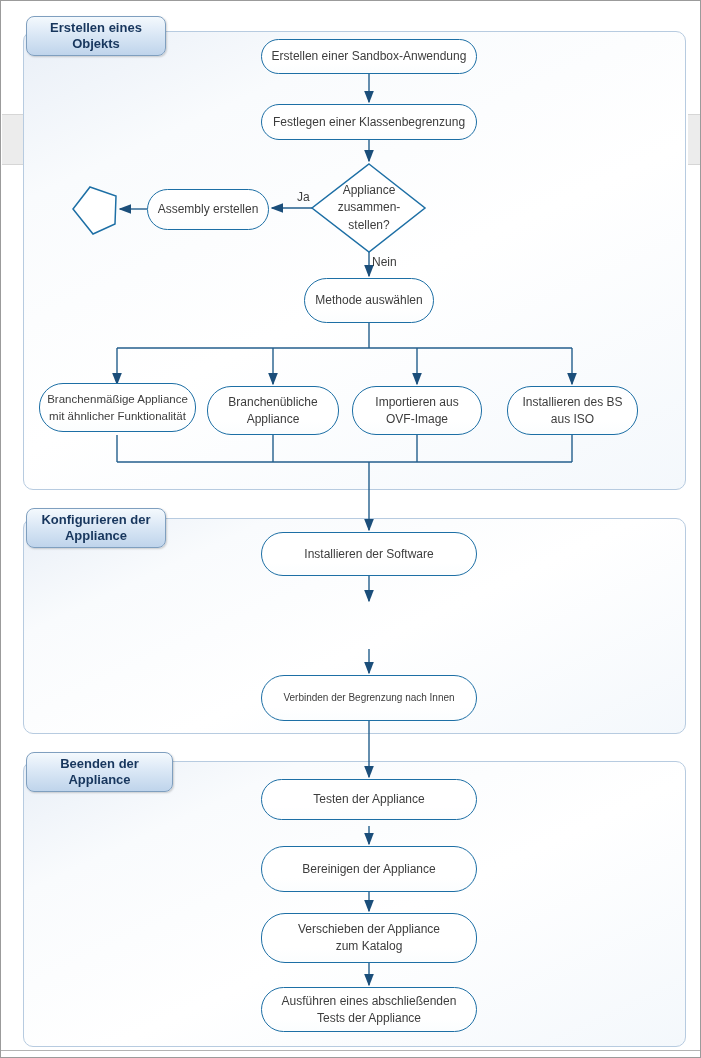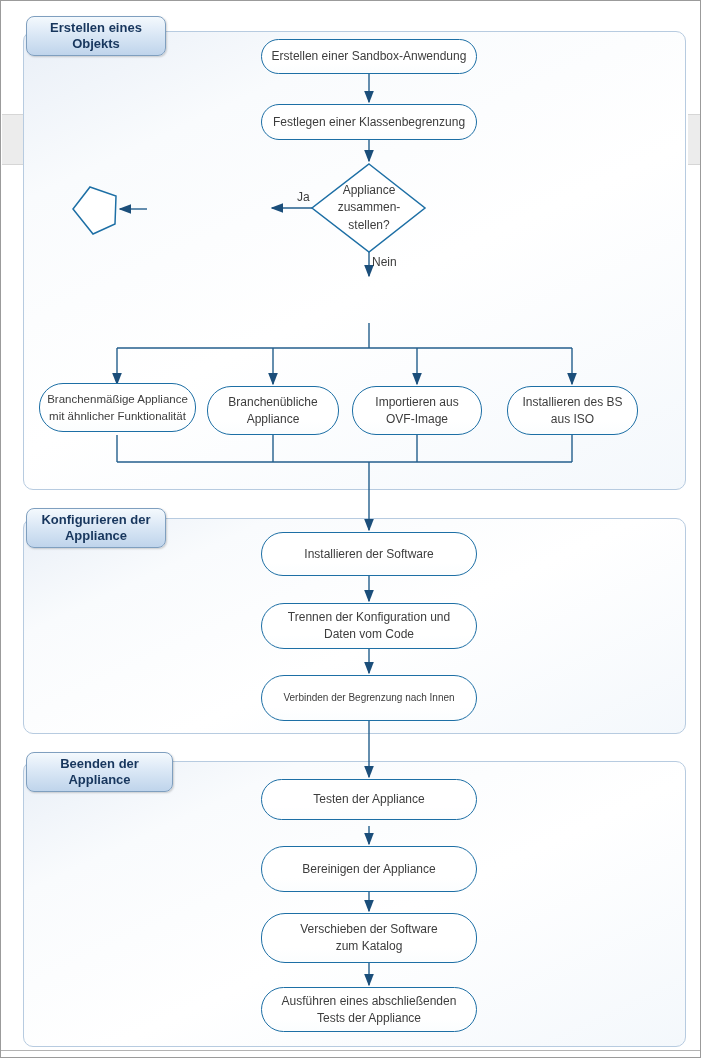--- a/index.html
+++ b/index.html
@@ -105,36 +105,36 @@
 
   <div class="node" style="left:260px;top:38px;width:216px;height:35px;">Erstellen einer Sandbox-Anwendung</div>
   <div class="node" style="left:260px;top:103px;width:216px;height:36px;">Festlegen einer Klassenbegrenzung</div>
 
   <div class="decision-label" style="left:318px;top:166px;width:100px;height:82px;">Appliance
 zusammen-
 stellen?</div>
   <div class="freelabel" style="left:284px;top:189px;margin-left:12px;">Ja</div>
   <div class="freelabel" style="left:371px;top:254px;">Nein</div>
 
+  <div class="node" style="left:146px;top:188px;width:122px;height:41px;border-radius:21px;">Assembly erstellen</div>
+  <div class="node" style="left:303px;top:277px;width:130px;height:45px;border-radius:23px;">Methode auswählen</div>
 
   <div class="node tight" style="left:38px;top:382px;width:157px;height:49px;">Branchenmäßige Appliance
 mit ähnlicher Funktionalität</div>
   <div class="node" style="left:206px;top:385px;width:132px;height:49px;">Branchenübliche
 Appliance</div>
   <div class="node" style="left:351px;top:385px;width:130px;height:49px;">Importieren aus
 OVF-Image</div>
   <div class="node" style="left:506px;top:385px;width:131px;height:49px;">Installieren des BS
 aus ISO</div>
 
   <div class="node" style="left:260px;top:531px;width:216px;height:44px;text-align:right;">Installieren der Software</div>
-  <div class="node" style="left:260px;top:602px;width:216px;height:46px;">Trennen der Konfiguration und
-Daten vom Code</div>
   <div class="node" style="left:260px;top:674px;width:216px;height:46px;font-size:10px;">Verbinden der Begrenzung nach Innen</div>
 
   <div class="node" style="left:260px;top:778px;width:216px;height:41px;">Testen der Appliance</div>
   <div class="node" style="left:260px;top:845px;width:216px;height:46px;">Bereinigen der Appliance</div>
-  <div class="node" style="left:260px;top:912px;width:216px;height:50px;">Verschieben der Software
+  <div class="node" style="left:260px;top:912px;width:216px;height:50px;">Verschieben der Appliance
 zum Katalog</div>
   <div class="node" style="left:260px;top:986px;width:216px;height:45px;">Ausführen eines abschließenden
 Tests der Appliance</div>
 
   <div class="bottom-rule"></div>
 </div>
 
 </body></html>

